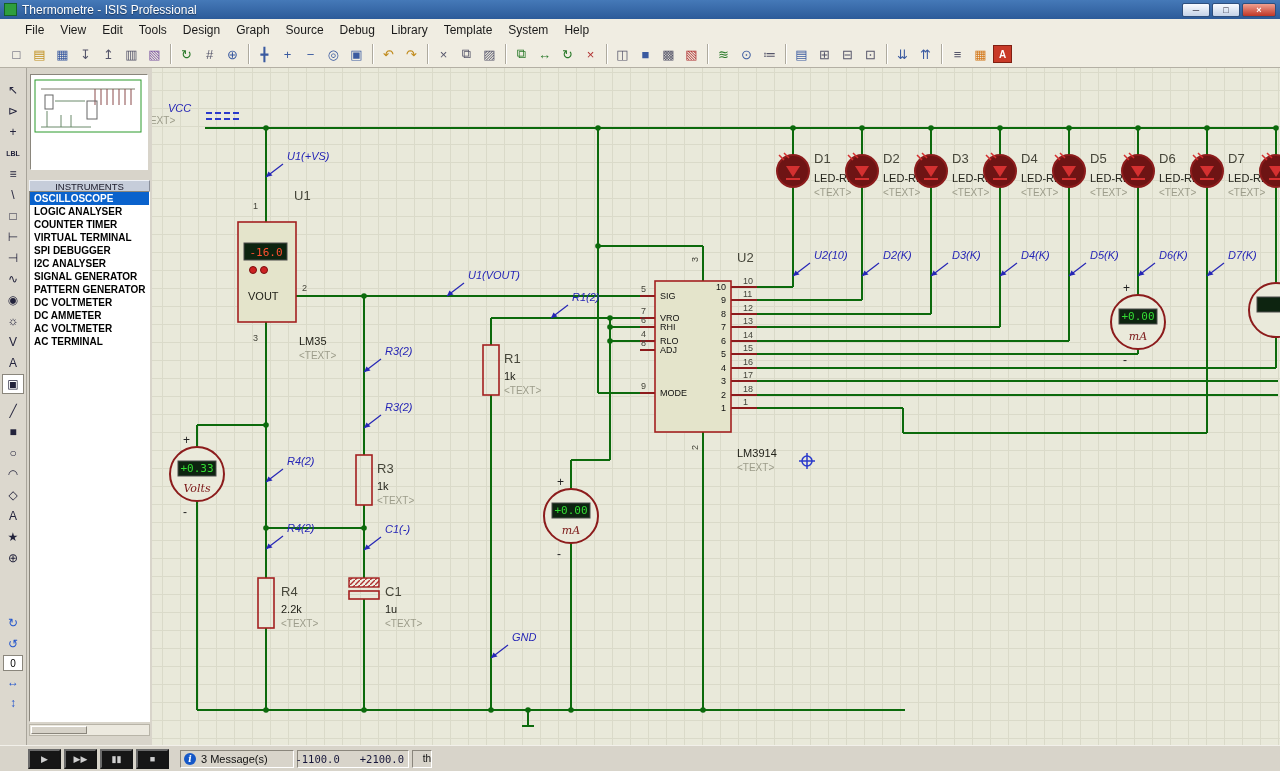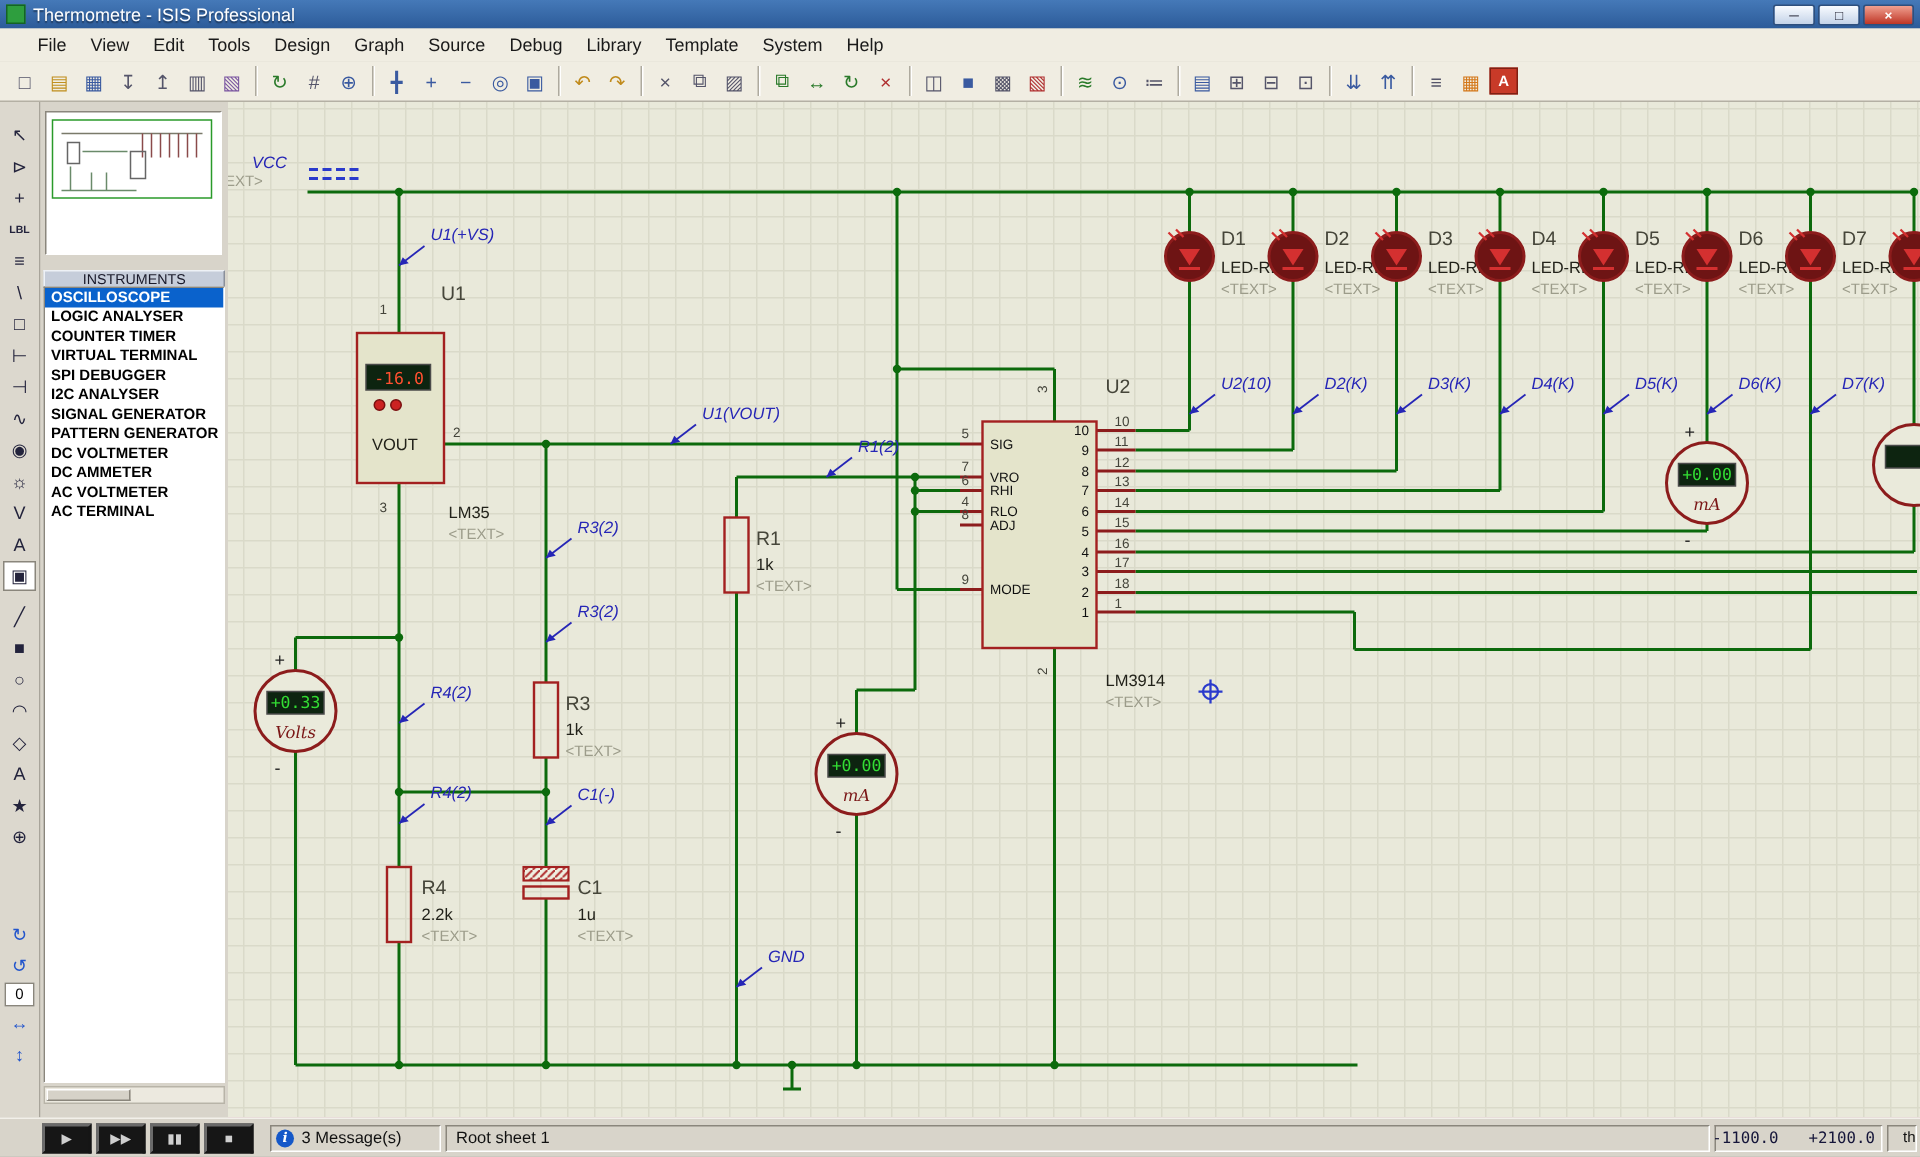--- a/index.html
+++ b/index.html
@@ -32,21 +32,21 @@
 
   .sidepanel{width:125px;position:relative;background:#d8d4ca;flex:none;}
   .minimap{position:absolute;left:3px;top:6px;width:118px;height:96px;background:#fff;border:1px solid;border-color:#8a867c #ffffff #ffffff #8a867c;}
   .instr-header{position:absolute;left:2px;top:112px;width:121px;height:14px;background:#c6cdda;border:1px solid;border-color:#eef1f6 #8a8f9a #8a8f9a #eef1f6;font-size:9.5px;text-align:center;line-height:12px;color:#1a1a2a;}
   .instr-list{position:absolute;left:2px;top:123px;width:121px;height:531px;background:#fff;border:1px solid;border-color:#8a867c #ffffff #ffffff #8a867c;overflow:hidden;font-weight:bold;}
   .instr-row{height:13px;line-height:13px;font-size:10px;padding-left:4px;color:#000;white-space:nowrap;}
   .instr-row.sel{background:#0a62cc;color:#fff;}
   .hscroll{position:absolute;left:2px;top:656px;width:121px;height:12px;background:#ece9df;border:1px solid #b8b4a8;}
   .hthumb{position:absolute;left:1px;top:1px;width:56px;height:8px;background:#d6d2c8;border:1px solid;border-color:#ffffff #8a867c #8a867c #ffffff;}
 
-  .canvas{flex:1;position:relative;overflow:hidden;background:#f9a8d4;}
+  .canvas{flex:1;position:relative;overflow:hidden;background:#22c55e;}
   svg.schsvg{display:block;}
 
   
   .statusbar{position:absolute;left:0;right:0;bottom:0;height:26px;background:#d8d4ca;border-top:1px solid #f2f0ea;display:flex;align-items:center;padding:0 2px 0 28px;gap:3px;}
   .run-btn{width:33px;height:20px;background:#161616;border:2px outset #6a6a6a;color:#cfcfcf;font-size:9px;display:flex;align-items:center;justify-content:center;flex:none;}
   .panel{height:18px;border:1px solid;border-color:#8a867c #ffffff #ffffff #8a867c;display:flex;align-items:center;font-size:11px;background:#d8d4ca;color:#111;}
   .msg-panel{width:114px;margin-left:8px;padding-left:3px;gap:5px;}
   .info-icon{width:12px;height:12px;border-radius:50%;background:#1558c8;color:#fff;font:italic bold 9px "DejaVu Serif",serif;display:flex;align-items:center;justify-content:center;flex:none;}
   .sheet-panel{flex:1;padding-left:6px;}
   .coord-panel{width:112px;justify-content:flex-end;padding-right:4px;font-family:"DejaVu Sans Mono",monospace;font-size:10.5px;gap:20px;color:#16163a;}
@@ -533,23 +533,20 @@
 
   <div class="statusbar">
     <span class="run-btn">▶</span>
     <span class="run-btn">▶▶</span>
     <span class="run-btn">▮▮</span>
     <span class="run-btn">■</span>
     <span class="panel msg-panel">
       <span class="info-icon">i</span>
       <span>3 Message(s)</span>
     </span>
-    <span class="panel sheet-panel">
-      <span>Root sheet 1</span>
-    </span>
     <span class="panel coord-panel">
       <span>-1100.0</span>
       <span>+2100.0</span>
     </span>
     <span class="panel units-panel">
       <span>th</span>
     </span>
   </div>
 
 </div>

